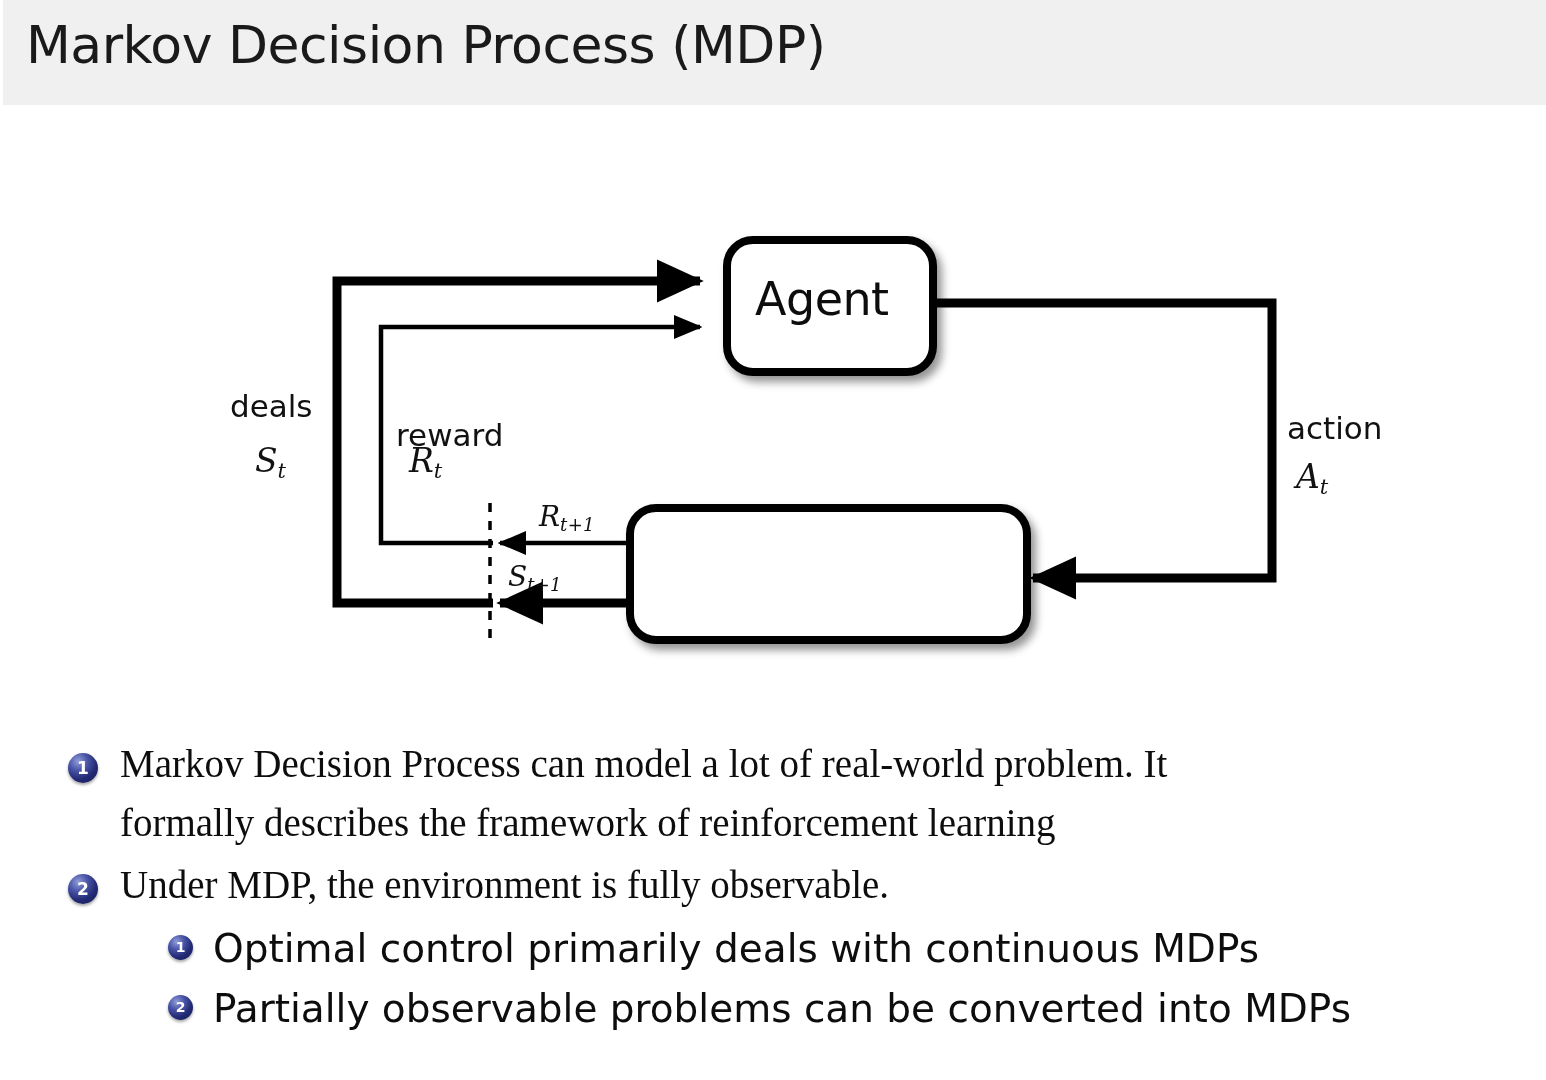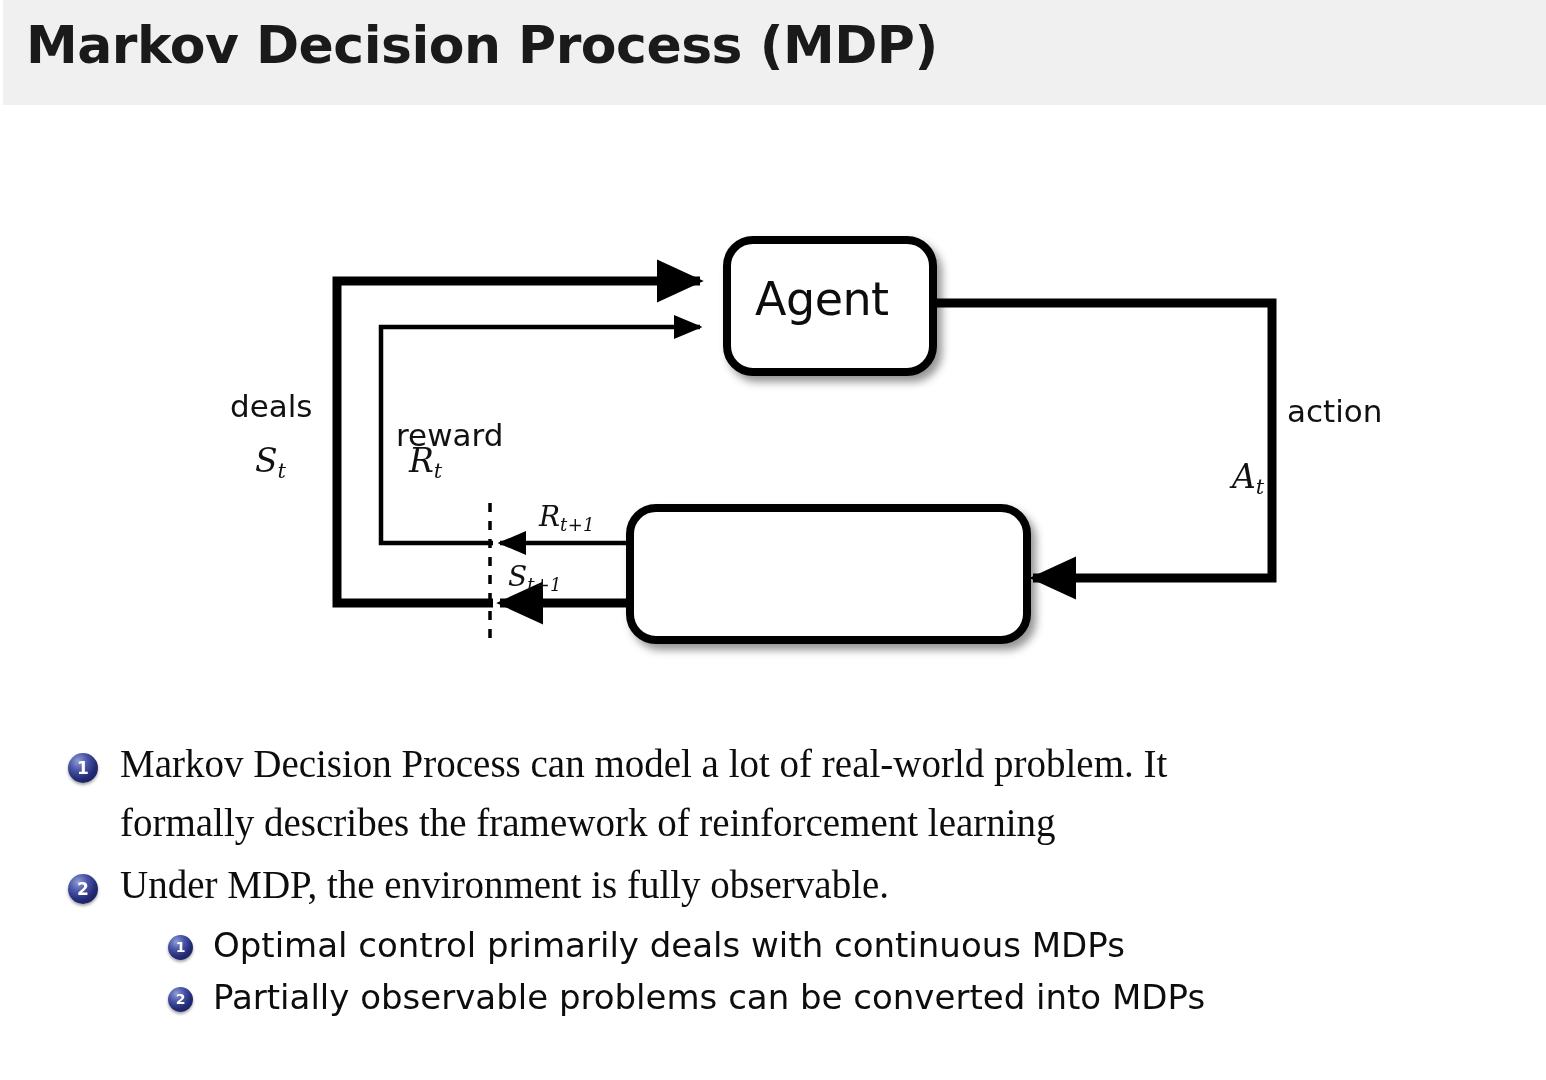--- a/index.html
+++ b/index.html
@@ -24,21 +24,21 @@
     background: #f0f0f0;
     border-left: 3px solid #ffffff;
     box-sizing: border-box;
   }
   .slide-title {
     position: absolute;
     left: 26px;
     top: 17px;
     font-family: "DejaVu Sans", sans-serif;
     font-size: 52px;
-    font-weight: 700;
+    font-weight: 400;
     color: #1a1a1a;
     letter-spacing: -0.5px;
     white-space: nowrap;
     line-height: 1.1;
   }
 
   
   .diagram {
     position: absolute;
     left: 0;
@@ -143,21 +143,21 @@
   .btext-1 {
     font-size: 39px;
     line-height: 1.5;
     max-width: 1410px;
     text-align: justify;
     text-justify: inter-word;
     font-family: Liberation Serif, serif;
   }
   .btext-1.nojust { text-align: left; }
   .btext-2 {
-    font-size: 34px;
+    font-size: 39px;
     line-height: 1.55;
     white-space: nowrap;
   }
 </style>
 </head>
 <body>
 
 <div class="title-band"></div>
 <div class="slide-title">Markov Decision Process (MDP)</div>
 
@@ -208,22 +208,22 @@
   </svg>
 
   <div class="box-label" style="left:755px; top:167px;">Agent</div>
 
   <div class="diag-label" style="left:230px; top:285px;">deals</div>
   <div class="diag-math" style="left:255px; top:336px;"><span>S</span><span class="sub">t</span></div>
 
   <div class="diag-label" style="left:396px; top:278px;margin-top:36px;">reward</div>
   <div class="diag-math" style="left:397px; top:336px;margin-left:12px;"><span>R</span><span class="sub">t</span></div>
 
-  <div class="diag-label" style="left:1287px; top:290px;">action</div>
-  <div class="diag-math" style="left:1232px; top:352px;"><span>A</span><span class="sub">t</span></div>
+  <div class="diag-label" style="left:1287px; top:307px;">action</div>
+  <div class="diag-math" style="left:1296px; top:352px;"><span>A</span><span class="sub">t</span></div>
 
   <div class="diag-math small" style="left:539px; top:395px;"><span>R</span><span class="sub">t+1</span></div>
 
   <div class="diag-math small" style="left:508px; top:455px;"><span>S</span><span class="sub">t+1</span></div>
 </div>
 
 <div class="bullets">
 
   <div class="bullet-row lvl1">
     <div class="marker marker-1">1</div>

